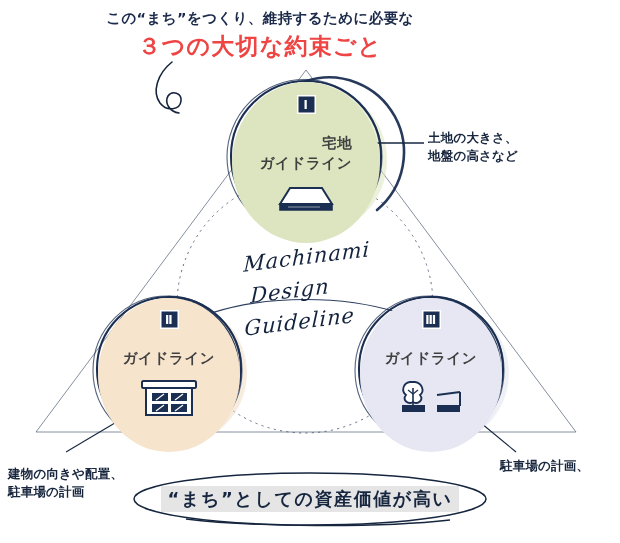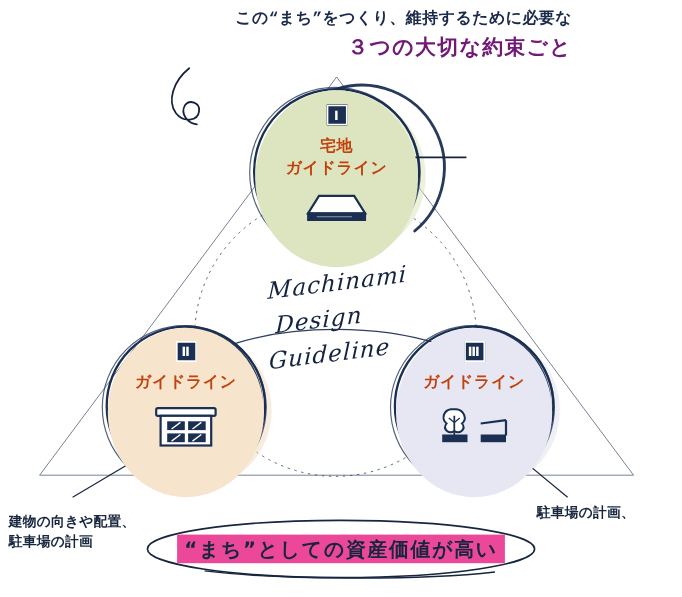--- a/index.html
+++ b/index.html
@@ -11,59 +11,59 @@
     overflow:hidden;
     position:relative;
   }
   #stage{position:absolute;left:0;top:0;width:620px;height:543px;}
 
   
   .layer{position:absolute;left:0;top:0;width:620px;height:543px;}
   #artwork{z-index:1;}
 
   
-  .hdr{position:absolute;left:0;top:0;width:520px;text-align:right;z-index:6;font-family:Liberation Mono, monospace;}
+  .hdr{position:absolute;left:0;top:0;width:520px;text-align:center;z-index:6;}
   .hdr-sub{
     font-size:14.5px;font-weight:700;letter-spacing:.4px;
     color:#1b2a4a;margin-top:10px;line-height:1.2;
   }
   .hdr-main{
-    font-size:19px;font-weight:700;letter-spacing:1.2px;
-    color:#701a75;margin-top:6px;line-height:1.2;
+    font-size:23px;font-weight:700;letter-spacing:1.2px;
+    color:#ef4444;margin-top:6px;line-height:1.2;
   }
 
   
   .circle{
     position:absolute;border-radius:50%;
     display:flex;flex-direction:column;align-items:center;
     z-index:3;
   }
   .c-badge{
     width:19px;height:19px;background:#1b2f52;
     color:#ffffff;font-size:11.5px;font-weight:700;
     display:flex;align-items:center;justify-content:center;
     box-shadow:0 0 0 1.5px #ffffff inset;
     letter-spacing:.5px;
   }
   .c-title{
     font-size:14.5px;font-weight:700;line-height:1.35;
-    color:#c2410c;text-align:center;letter-spacing:.6px;
-    margin-top:10px;
+    color:#404040;text-align:right;letter-spacing:.6px;
+    margin-top:20px;
   }
   .c-icon{margin-top:9px;}
 
   #circle1{left:232px;top:82px;width:148px;height:148px;background:#dde5c0;padding-top:13px;}
   #circle2{left:98px;top:298px;width:142px;height:142px;background:#f6e4cd;padding-top:12px;}
   #circle3{left:360px;top:298px;width:142px;height:142px;background:#e6e7f2;padding-top:12px;}
 
   
   .note{position:absolute;font-size:12.5px;font-weight:700;line-height:1.45;color:#17253d;z-index:6;letter-spacing:.2px;}
   #note1{left:428px;top:129px;}
   #note2{left:8px;top:451px;margin-top:14px;}
-  #note3{left:488px;top:457px;text-align:right;}
+  #note3{left:500px;top:457px;text-align:right;}
 
   
   #script{
     position:absolute;left:243px;top:247px;width:126px;
     z-index:4;pointer-events:none;
     font-family:"DejaVu Serif","Liberation Serif",serif;
     color:#13233d;
   }
   #script div{
     font-style:italic;font-size:21px;line-height:1.0;
@@ -73,21 +73,21 @@
   .s2{transform:rotate(-7deg) skewX(-9deg) translateX(7px);margin-top:11px;}
   .s3{transform:rotate(-7deg) skewX(-9deg) translateX(1px);margin-top:11px;}
 
   
   #banner{
     position:absolute;left:120px;top:471px;width:380px;height:56px;z-index:6;
     display:flex;align-items:center;justify-content:center;
   }
   #banner-text{
     font-size:18px;font-weight:700;letter-spacing:1.6px;
-    color:#16263f;background:#ec4899;padding:1px 6px;
+    color:#16263f;background:#e5e5e5;padding:1px 6px;
     position:relative;z-index:2;
   }
 </style>
 </head>
 <body>
 
 <div id="stage">
 
   <svg id="artwork" class="layer" viewBox="0 0 620 543">
 
@@ -197,20 +197,24 @@
         <line x1="17" y1="16" x2="12" y2="12" stroke="#1b2f52" stroke-width="1.2"></line>
         <line x1="17" y1="16" x2="22" y2="12" stroke="#1b2f52" stroke-width="1.2"></line>
         <rect x="6" y="27" width="23" height="7" fill="#1b2f52"></rect>
         <line x1="41" y1="17" x2="64" y2="14" stroke="#1b2f52" stroke-width="2"></line>
         <line x1="64" y1="14" x2="64" y2="28" stroke="#1b2f52" stroke-width="2"></line>
         <rect x="41" y="27" width="23" height="7" fill="#1b2f52"></rect>
       </svg>
     </div>
   </div>
 
+  <div id="note1" class="note">
+    <div>土地の大きさ、</div>
+    <div>地盤の高さなど</div>
+  </div>
   <div id="note2" class="note">
     <div>建物の向きや配置、</div>
     <div>駐車場の計画</div>
   </div>
   <div id="note3" class="note">
     <div>駐車場の計画、</div>
   </div>
 
   <div id="script">
     <div class="s1">Machinami</div>

